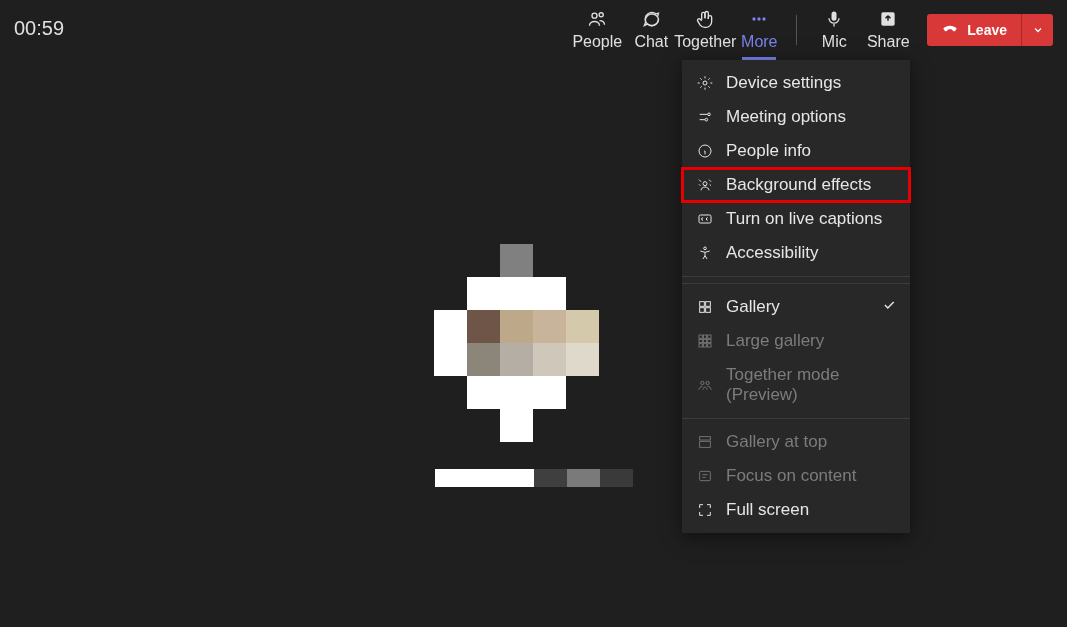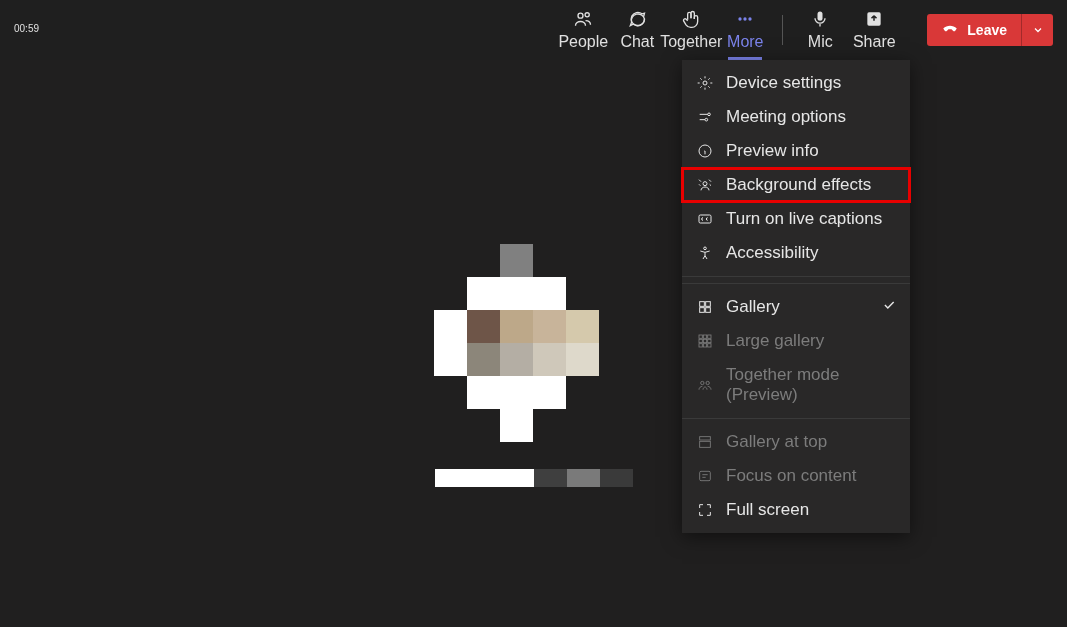--- a/index.html
+++ b/index.html
@@ -13,21 +13,21 @@
       position: relative;
     }
     .top-bar {
       height: 60px;
       display: flex;
       align-items: center;
       padding: 0 14px;
       background: #1f1f1f;
     }
     .timer {
-      font-size: 10px;
+      font-size: 20px;
       color: #e0e0e0;
       margin-top: -4px;
     }
     .spacer { flex: 1; }
     .toolbar {
       display: flex;
       align-items: center;
       gap: 0;
       height: 100%;
     }
@@ -59,21 +59,21 @@
     .tool-icon { width: 20px; height: 20px; display:flex; align-items:center; justify-content:center; }
     .tool-icon svg { width: 20px; height: 20px; }
     .divider {
       width: 1px;
       height: 30px;
       background: #555;
       margin: 0 10px;
     }
     .leave-group {
       display: flex;
-      margin-left: 26px;
+      margin-left: 12px;
       border-radius: 14px;
     }
     .leave-btn {
       background: #d93838;
       color: #fff;
       border: none;
       height: 32px;
       padding: 0 14px;
       display: flex;
       align-items: center;
@@ -293,21 +293,21 @@
       </span>
     <span>Meeting options</span>
   </div>
   <div class="menu-item">
     <span class="mi-icon">
         <svg viewBox="0 0 24 24" fill="none" stroke="currentColor" stroke-width="1.5">
           <circle cx="12" cy="12" r="9"></circle>
           <path d="M12 8h.01M11 12h1v5"></path>
         </svg>
       </span>
-    <span>Preview info</span>
+    <span>People info</span>
   </div>
   <div class="menu-item highlighted">
     <span class="mi-icon">
         <svg viewBox="0 0 24 24" fill="none" stroke="currentColor" stroke-width="1.5">
           <circle cx="12" cy="10" r="3"></circle>
           <path d="M6 20c0-3 3-5 6-5s6 2 6 5"></path>
           <path d="M3 4l3 3M18 4l3 3M3 11l2 2M19 11l2 2"></path>
         </svg>
       </span>
     <span>Background effects</span>

